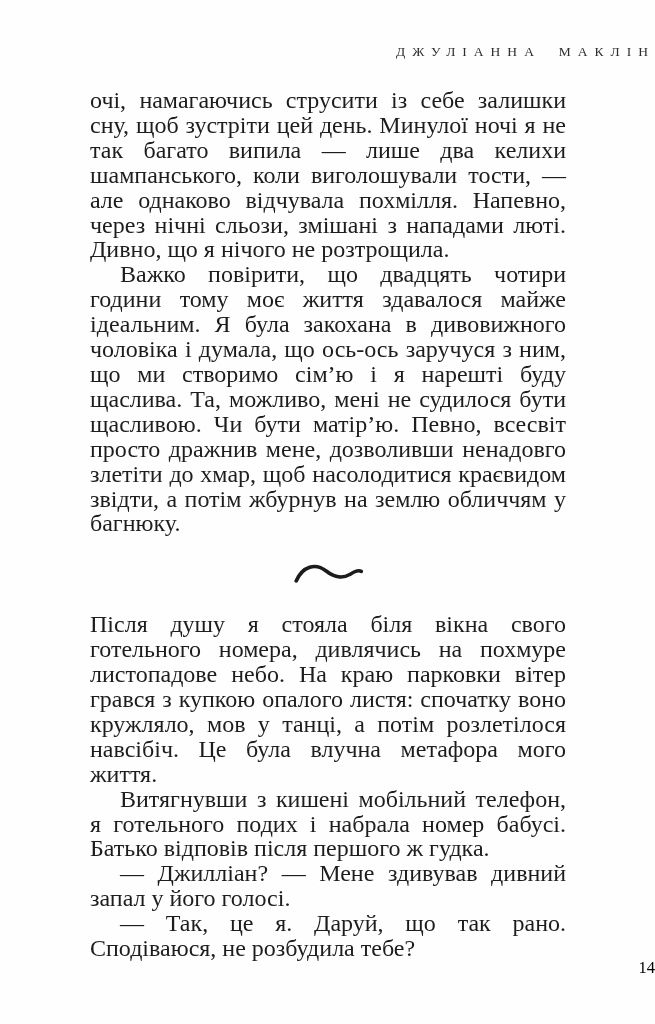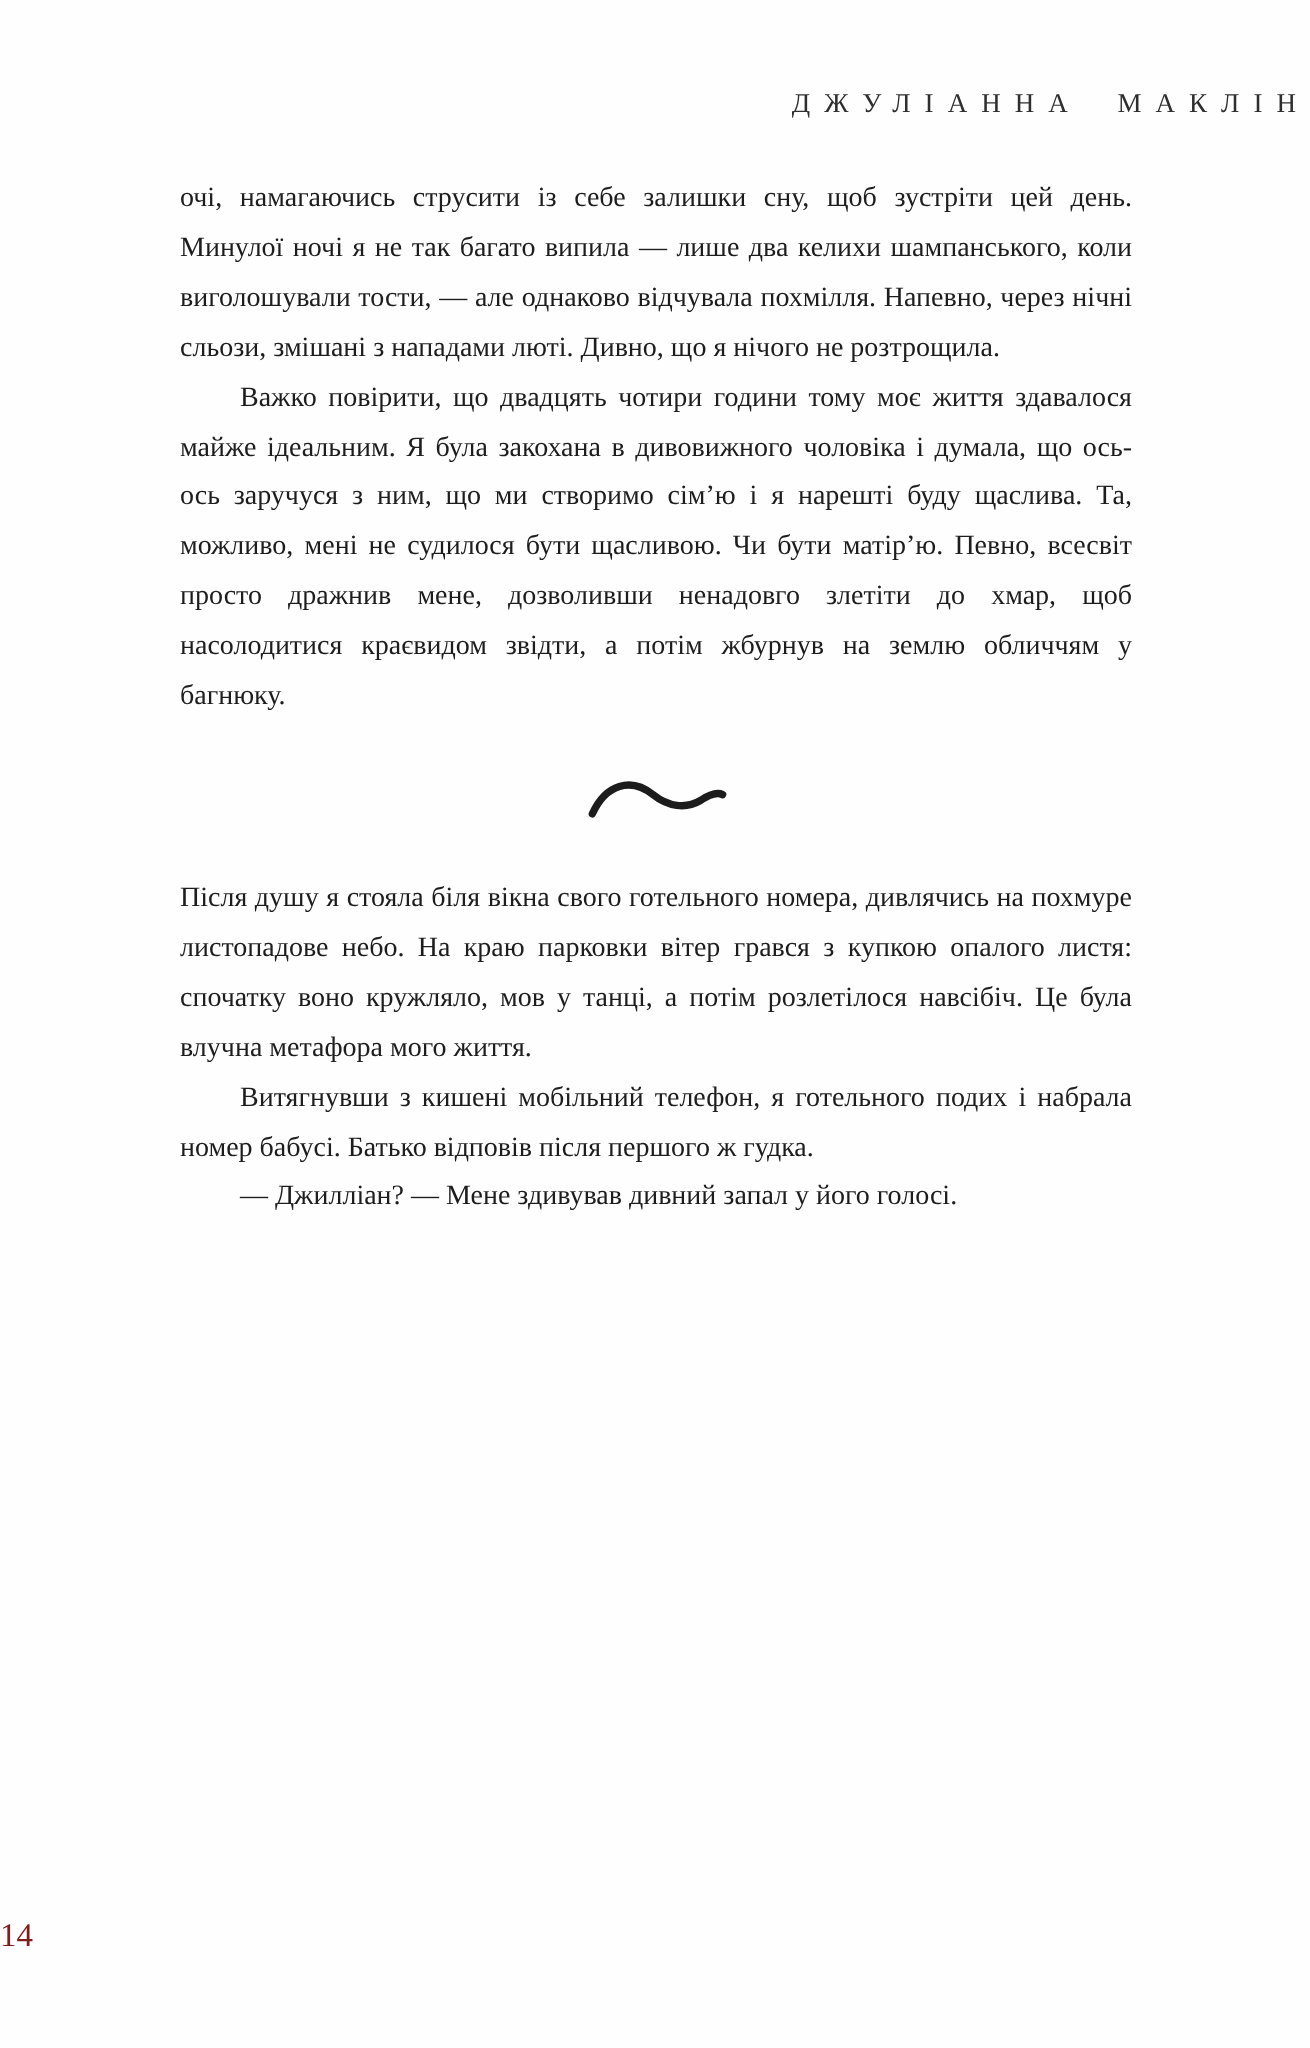--- a/index.html
+++ b/index.html
@@ -32,21 +32,21 @@
     color: #2e2e2e;
     text-indent: 0.52em; 
     white-space: nowrap;
   }
 
   .text-block {
     position: absolute;
     top: 88px;
     left: 90px;
     width: 476px;
-    font-size: 14px;
+    font-size: 24px;
     line-height: 24.9px;
     text-align: justify;
     color: #1d1d1d;
   }
 
   .para { margin: 0; }
   .para.indent { text-indent: 30px; }
   .para.no-indent { text-indent: 0; }
 
   .separator {
@@ -61,23 +61,23 @@
     width: 74px;
     height: 30px;
     display: block;
   }
 
   .page-number {
     position: absolute;
     bottom: 46px;
     left: 0;
     right: 0;
-    text-align: left;
+    text-align: right;
     font-size: 16.5px;
-    color: #7f1d1d;
+    color: #000000;
   }
 </style>
 </head>
 <body>
 
 <div class="book-page">
 
   <div class="running-header">ДЖУЛІАННА МАКЛІН</div>
 
   <div class="text-block">
@@ -94,18 +94,19 @@
         </svg>
       </span>
     </div>
 
     <p class="para no-indent">Після душу я стояла біля вікна свого готельного номера, дивлячись на похмуре листопадове небо. На краю парковки вітер грався з купкою опалого листя: спочатку воно кружляло, мов у танці, а потім розлетілося навсібіч. Це була влучна метафора мого життя.</p>
 
     <p class="para indent">Витягнувши з кишені мобільний телефон, я готельного подих і набрала номер бабусі. Батько відповів після першого ж гудка.</p>
 
     <p class="para indent">— Джилліан? — Мене здивував дивний запал у його голосі.</p>
 
+    <p class="para indent">— Так, це я. Даруй, що так рано. Сподіваюся, не розбудила тебе?</p>
 
   </div>
 
   <div class="page-number">14</div>
 
 </div>
 
 </body></html>

